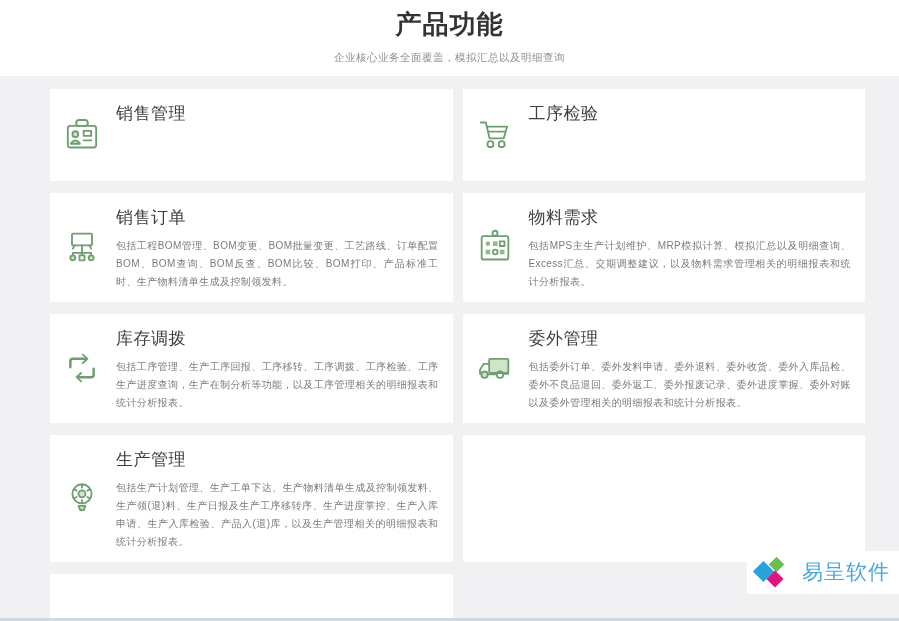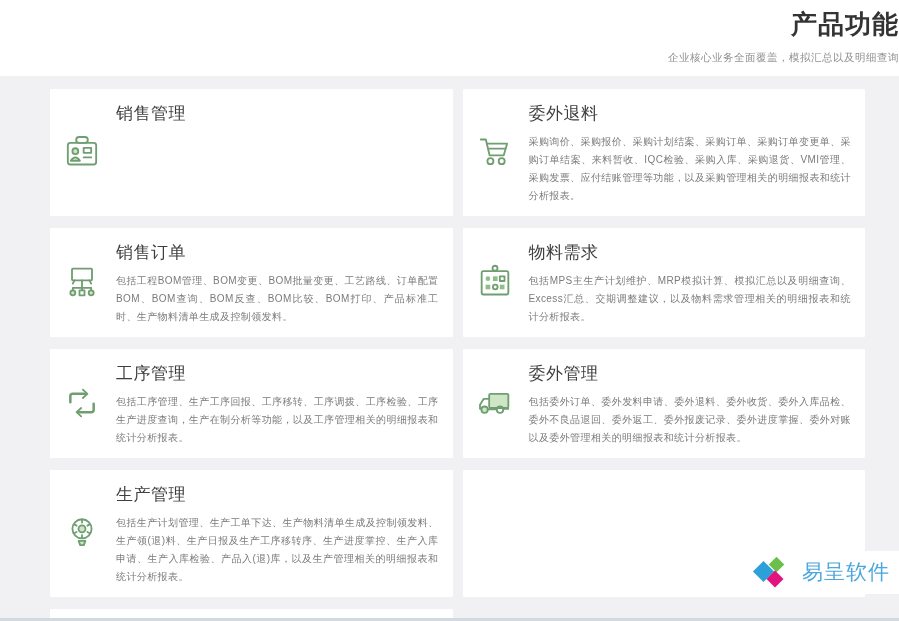--- a/index.html
+++ b/index.html
@@ -2,21 +2,21 @@
 <html><head>
 <meta charset="utf-8">
 <style>
   * { margin:0; padding:0; box-sizing:border-box; }
   html,body { background:#e8e8ea; }
   body { font-family:"Liberation Sans","DejaVu Sans",sans-serif; }
   .page {
     position:relative; width:899px; height:621px; margin:0 auto;
     background:#ffffff; overflow:hidden;
   }
-  .page-header { text-align:right; padding-top:7px; height:76px; background:#fff; }
+  .page-header { text-align:center; padding-top:7px; height:76px; background:#fff; }
   .page-title { font-size:26px; font-weight:700; color:#333; letter-spacing:1px; }
   .page-subtitle { margin-top:9px; font-size:10.5px; color:#8f8f8f; letter-spacing:0.5px; }
 
   .features-section {
     position:absolute; top:76px; left:0; right:0; bottom:3px;
     background:#f1f1f3;
   }
   .cards-grid {
     display:grid; grid-template-columns:1fr 1fr;
     gap:12px 10px;
@@ -86,22 +86,21 @@
         <div class="card">
     <div class="icon-col">
             <svg viewBox="0 0 48 48">
     <path class="ic" d="M7 9 h6 l4.5 19 h17 l4 -14 H15"></path>
     <path class="ic" d="M17 20 h19"></path>
     <circle class="ic" cx="18.5" cy="35" r="3.6"></circle>
     <circle class="ic" cx="32" cy="35" r="3.6"></circle>
   </svg>
           </div>
     <div class="card-content">
-      <h3 class="card-title">委外退料</h3>
-      <p class="card-desc">采购询价、采购报价、采购计划结案、采购订单、采购订单变更单、采购订单结案、来料暂收、IQC检验、采购入库、采购退货、VMI管理、采购发票、应付结账管理等功能，以及采购管理相关的明细报表和统计分析报表。</p>
+      <h3 class="card-title">工序检验</h3>
     </div>
   </div>
         <div class="card">
     <div class="icon-col">
             <svg viewBox="0 0 48 48">
     <rect class="ic" x="12" y="8" width="24" height="14" rx="1"></rect>
     <path class="ic" d="M15 22 l-2 4 M33 22 l2 4"></path>
     <path class="ic" d="M24 22 v5 M13 31 h22 M13 31 v3 M24 27 v7 M35 31 v3"></path>
     <circle class="ic-fill" cx="13" cy="37" r="3"></circle>
     <rect class="ic" x="21" y="34" width="6" height="6"></rect>
@@ -134,21 +133,21 @@
         <div class="card">
     <div class="icon-col">
             <svg viewBox="0 0 48 48">
     <path class="ic" style="stroke-width:3" d="M10 23 v-7 q0 -3 3 -3 h15"></path>
     <path class="ic" d="M25 8 l5.5 5 -5.5 5"></path>
     <path class="ic" style="stroke-width:3" d="M38 25 v7 q0 3 -3 3 h-15"></path>
     <path class="ic" d="M23 30 l-5.5 5 5.5 5"></path>
   </svg>
           </div>
     <div class="card-content">
-      <h3 class="card-title">工序管理</h3>
+      <h3 class="card-title">库存调拨</h3>
       <p class="card-desc">包括工序管理、生产工序回报、工序移转、工序调拨、工序检验、工序生产进度查询，生产在制分析等功能，以及工序管理相关的明细报表和统计分析报表。</p>
     </div>
   </div>
         <div class="card">
     <div class="icon-col">
             <svg viewBox="0 0 48 48">
     <rect class="ic-fill" x="17" y="13" width="23" height="17" rx="1.5"></rect>
     <path class="ic" d="M17 19 h-6.5 l-4.5 7 v5 h4"></path>
     <circle class="ic-fill" cx="11.5" cy="32" r="3.8"></circle>
     <circle class="ic" cx="30" cy="32" r="3.8"></circle>

